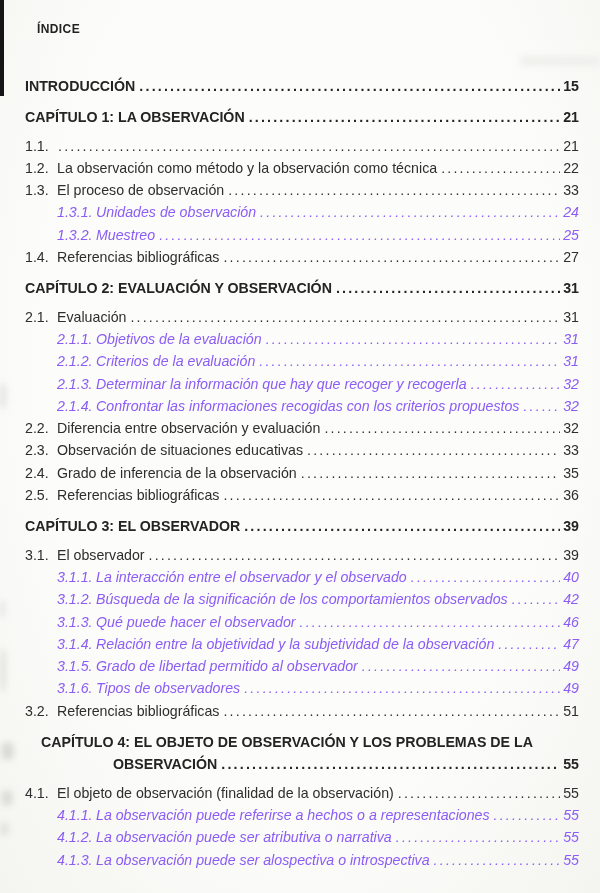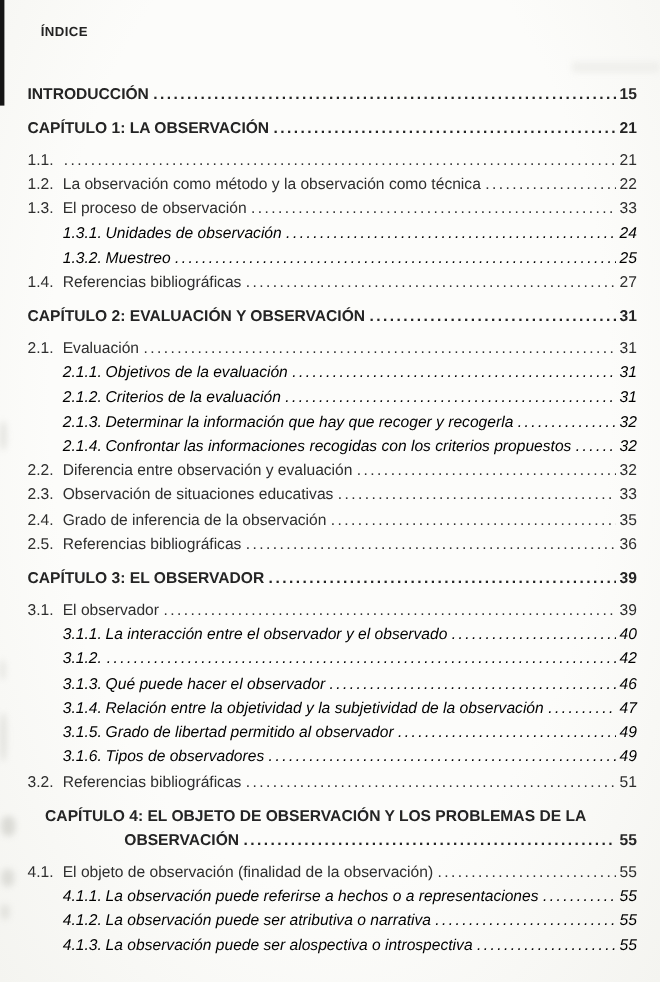--- a/index.html
+++ b/index.html
@@ -24,21 +24,21 @@
     font-size:14.2px; line-height:22.3px;
     white-space:nowrap;
   }
   .row.chapter, .row.intro {
     font-weight:bold; color:#242424; margin:9px 0 6px;
   }
   .row.intro { margin-top:0; }
   .row.chapter-l1 { font-weight:bold; color:#242424; margin:9px 16px 0; }
   .row.chapter-l2 { font-weight:bold; color:#242424; margin:0 0 6px; padding-left:88px;justify-content:center; }
   .row.section { color:#2e2e2e; }
-  .row.subsection { font-style:italic; padding-left:32px; color:#000000; }
+  .row.subsection { font-style:italic; padding-left:32px; color:#8b5cf6; }
   .num { flex:none; }
   .section .num { width:32px; }
   .subsection .num { width:39px; }
   .label { flex:none; padding-right:3px; }
   .leader { flex:1 1 auto; overflow:hidden; white-space:nowrap; padding:0 1px; }
   .leader::after {
     content:"........................................................................................................................................................................";
     letter-spacing:2.2px;
   }
   .page-num { flex:none; margin-left:3px; text-align:right; }
@@ -184,20 +184,21 @@
         <span class="page-num">39</span>
       </div>
       <div class="row subsection">
         <span class="num">3.1.1.</span>
         <span class="label">La interacción entre el observador y el observado</span>
         <span class="leader"></span>
         <span class="page-num">40</span>
       </div>
       <div class="row subsection">
         <span class="num">3.1.2.</span>
+        <span class="label">Búsqueda de la significación de los comportamientos observados</span>
         <span class="leader"></span>
         <span class="page-num">42</span>
       </div>
       <div class="row subsection">
         <span class="num">3.1.3.</span>
         <span class="label">Qué puede hacer el observador</span>
         <span class="leader"></span>
         <span class="page-num">46</span>
       </div>
       <div class="row subsection">

